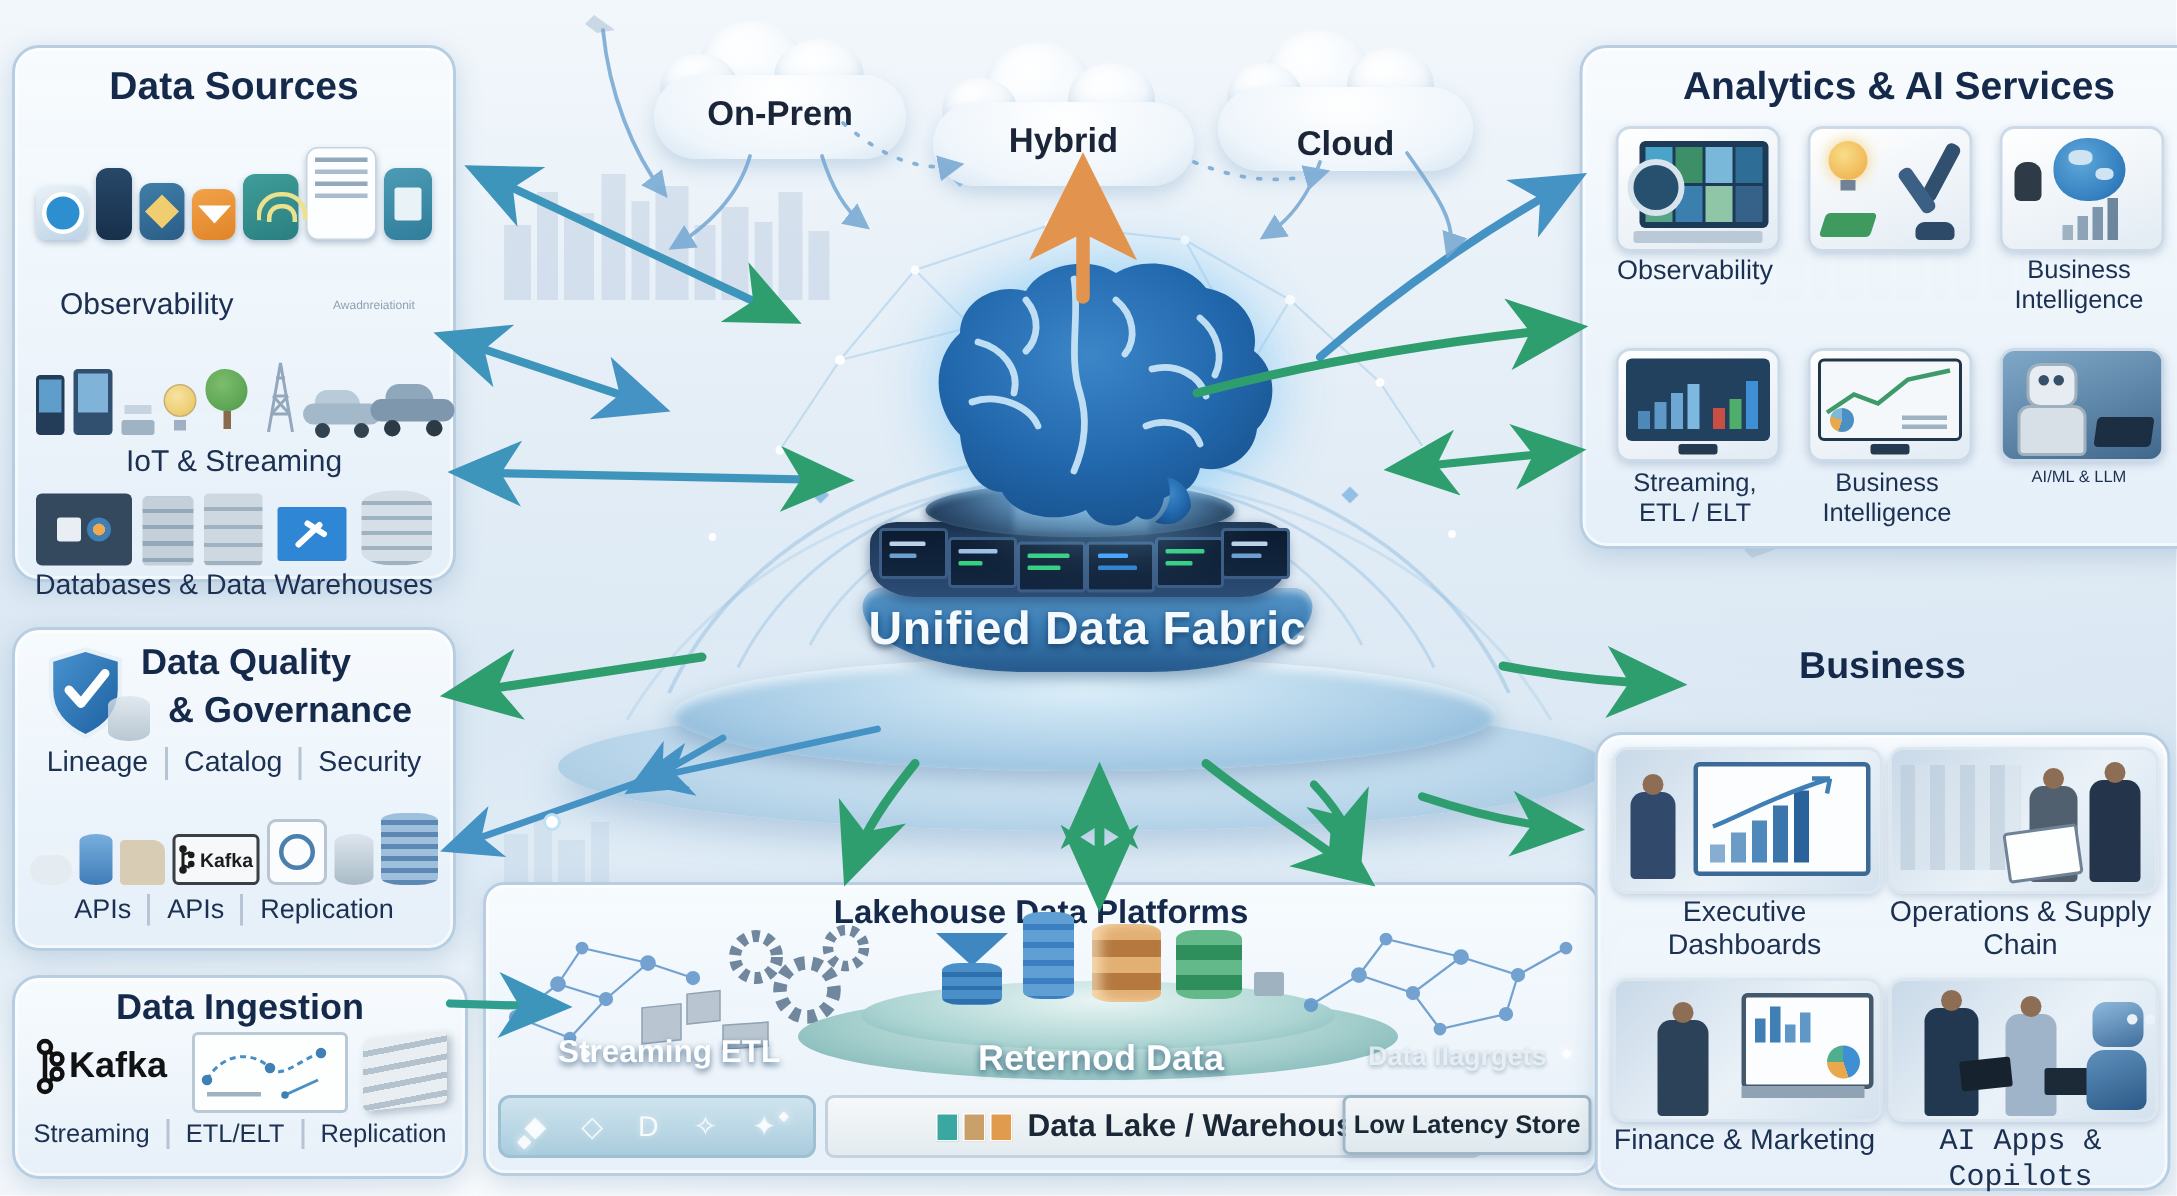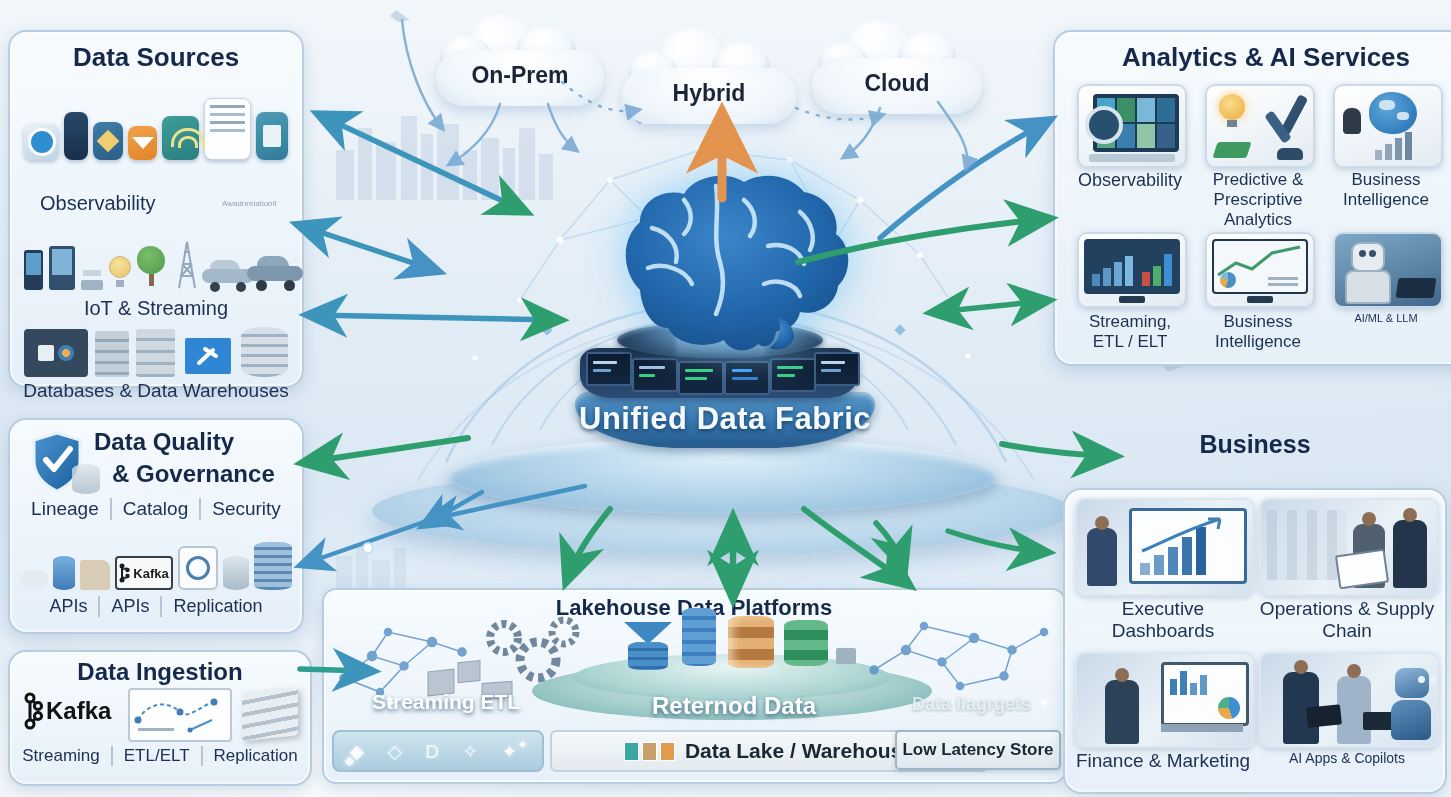--- a/index.html
+++ b/index.html
@@ -136,21 +136,21 @@
     <div class="puff" style="left:90px;top:14px;width:58px;height:48px;"></div>
     <div class="puff" style="left:6px;top:24px;width:50px;height:42px;"></div>
     <div class="base" style="left:0;top:40px;width:174px;height:56px;"></div>
     <div class="clabel" style="top:52px;">Hybrid</div>
   </div>
   <div class="cloud" style="left:812px;top:20px;width:170px;height:100px;">
     <div class="puff" style="left:32px;top:0;width:70px;height:60px;"></div>
     <div class="puff" style="left:86px;top:12px;width:58px;height:50px;"></div>
     <div class="puff" style="left:6px;top:22px;width:50px;height:44px;"></div>
     <div class="base" style="left:0;top:38px;width:170px;height:56px;"></div>
-    <div class="clabel" style="top:50px;">Cloud</div>
+    <div class="clabel" style="top:62px;">Cloud</div>
   </div>
 
   <div class="pod-ellipse" style="left:372px;top:468px;width:700px;height:86px;background:radial-gradient(ellipse at 50% 30%,#e8f3fa 0%,#bed9ec 55%,#9cc2dd 100%);box-shadow:0 10px 24px rgba(110,150,190,.4);"></div>
   <div class="pod-ellipse" style="left:448px;top:438px;width:550px;height:76px;background:radial-gradient(ellipse at 50% 25%,#def0fa 0%,#a9cde6 60%,#7fb0d4 100%);box-shadow:inset 0 4px 8px rgba(255,255,255,.7), 0 6px 14px rgba(90,130,170,.45);"></div>
   <div class="fabric-band">
     <div class="fabric-text">Unified Data Fabric</div>
   </div>
   <div class="abs" style="left:580px;top:348px;width:278px;height:50px;background:linear-gradient(180deg,#1d3553 0%,#2c4c75 100%);border-radius:18px 18px 30px 30px/14px 14px 22px 22px;box-shadow:0 3px 8px rgba(20,50,90,.5);">
     <div class="screen" style="left:6px;top:4px;">
       <div class="sline" style="left:5px;top:7px;width:24px;background:#bcd2e8;"></div>
@@ -318,21 +318,20 @@
       <div style="position:absolute;left:62px;top:26px;width:12px;height:8px;background:#cfe4f2;border-radius:40%;"></div>
       <div style="position:absolute;left:8px;top:22px;width:18px;height:26px;background:#2e3b47;border-radius:8px 8px 4px 4px;"></div>
       <div style="position:absolute;left:40px;bottom:6px;display:flex;align-items:flex-end;gap:3px;">
         <div style="width:7px;height:10px;background:#9fb2c2;"></div>
           <div style="width:7px;height:16px;background:#8ea4b6;"></div>
         <div style="width:7px;height:22px;background:#7d95aa;"></div>
           <div style="width:7px;height:28px;background:#6c869e;"></div>
       </div>
     </div>
     <div class="lbl abs" style="left:16px;top:138px;width:118px;font-size:18px;">Observability</div>
-    <div class="lbl abs" style="left:148px;top:138px;width:110px;font-size:17px;">Predictive &amp; Prescriptive Analytics</div>
     <div class="lbl abs" style="left:276px;top:138px;width:110px;font-size:17px;">Business Intelligence</div>
     <div class="acard" style="left:22px;top:200px;width:106px;height:72px;">
       <div style="position:absolute;inset:5px 5px 12px 5px;background:#21415f;border-radius:4px;padding:5px;">
         <div style="position:absolute;left:8px;bottom:8px;display:flex;align-items:flex-end;gap:3px;">
           <div style="width:8px;height:12px;background:#4d88b8;"></div>
             <div style="width:8px;height:18px;background:#5d98c6;"></div>
           <div style="width:8px;height:24px;background:#6da8d4;"></div>
             <div style="width:8px;height:30px;background:#7db8e0;"></div>
         </div>
         <div style="position:absolute;right:8px;bottom:8px;display:flex;align-items:flex-end;gap:3px;">
@@ -560,21 +559,21 @@
     <div class="card-photo" style="left:194px;top:162px;width:176px;height:92px;">
       <div class="person" style="left:22px;top:18px;width:36px;height:72px;background:#223850;"></div>
       <div class="person" style="left:76px;top:22px;width:34px;height:68px;background:#9fb4c8;"></div>
       <div style="position:absolute;left:46px;top:52px;width:34px;height:20px;background:#16222e;border-radius:2px;transform:rotate(-6deg);"></div>
       <div style="position:absolute;left:102px;top:58px;width:34px;height:18px;background:#1c2a38;border-radius:2px;"></div>
       <div style="position:absolute;right:8px;top:14px;width:34px;height:30px;background:linear-gradient(160deg,#8fb8dc,#3f6e9c);border-radius:9px;"></div>
       <div style="position:absolute;right:12px;top:22px;width:7px;height:7px;border-radius:50%;background:#eaf2f8;box-shadow:12px 0 0 #eaf2f8;"></div>
       <div style="position:absolute;right:6px;top:46px;width:40px;height:40px;background:linear-gradient(160deg,#5f90bc,#2c5a88);border-radius:12px 12px 6px 6px;"></div>
     </div>
     <div class="lbl abs" style="left:10px;top:260px;width:176px;font-size:19px;">Finance &amp; Marketing</div>
-    <div class="lbl abs" style="left:194px;top:260px;width:176px;font-size:14px;">AI Apps &amp; Copilots</div>
+    <div class="lbl abs" style="left:194px;top:260px;width:176px;font-size:20px;font-family:Liberation Mono, monospace;">AI Apps &amp; Copilots</div>
   </div>
 
   <div class="spark" style="left:346px;top:758px;"></div>
   <div class="spark" style="left:520px;top:742px;width:5px;height:5px;"></div>
   <div class="spark" style="left:1042px;top:700px;width:5px;height:5px;"></div>
   <div class="spark" style="left:388px;top:700px;width:5px;height:5px;"></div>
 
   <svg class="layer" width="1451" height="797" style="z-index:40;">
     <defs>
       <marker id="hGreen" markerWidth="9" markerHeight="8" refX="6.5" refY="4" orient="auto">

